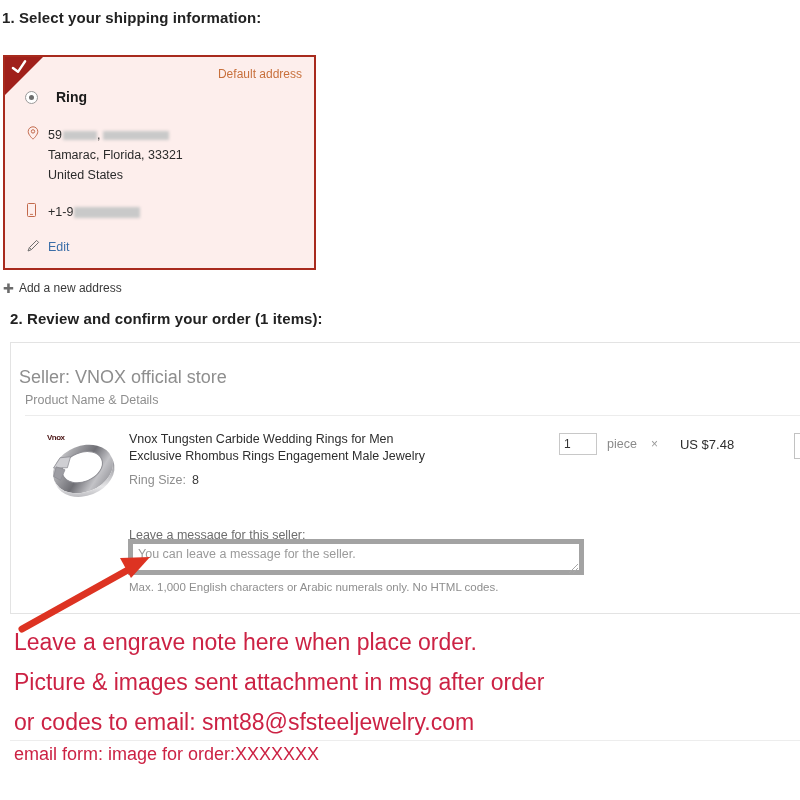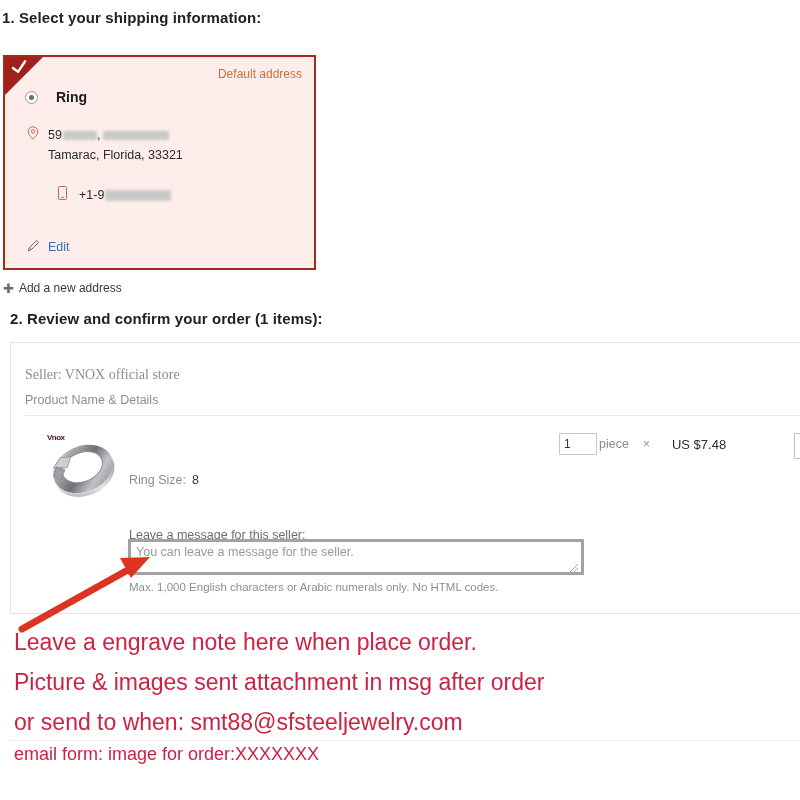--- a/index.html
+++ b/index.html
@@ -141,24 +141,23 @@
     display: inline-block;
     vertical-align: middle;
     background: #c9c9c9;
     border-radius: 1px;
     filter: blur(1.6px);
     height: 9px;
   }
   .phone-row {
     position: absolute;
     left: 22px;
-    top: 128px;
+    top: 145px;
     display: flex;
     align-items: flex-start;
-    margin-left: 31px;
   }
   .edit-row {
     position: absolute;
     left: 22px;
     top: 180px;
     display: flex;
     align-items: center;
   }
   .edit-link {
     margin-left: 5px;
@@ -192,25 +191,24 @@
     top: 342px;
     width: 800px;
     height: 272px;
     background: #ffffff;
     border: 1px solid #e3e3e3;
     border-right: none;
     box-sizing: border-box;
   }
   .seller-line {
     position: absolute;
-    left: 14px;
+    left: 8px;
     top: 24px;
-    font-size: 14px;
+    font-size: 18px;
     color: #8e8e8e;
-    font-family: Liberation Serif, serif;
   }
   .col-header {
     position: absolute;
     left: 14px;
     top: 50px;
     font-size: 12.5px;
     color: #8e8e8e;
   }
   .panel-divider {
     position: absolute;
@@ -273,21 +271,21 @@
     border: 1px solid #c8c8c8;
     background: #ffffff;
     box-sizing: border-box;
     font-family: "Liberation Sans", sans-serif;
     font-size: 12px;
     color: #333333;
     padding: 0 4px;
     border-radius: 0;
   }
   .qty-unit {
-    margin-left: 2px;
+    margin-left: 10px;
     font-size: 12.5px;
     color: #8a8a8a;
   }
   .qty-times {
     margin-left: 14px;
     font-size: 12px;
     color: #9a9a9a;
   }
   .qty-price {
     margin-left: 22px;
@@ -311,21 +309,21 @@
     top: 185px;
     font-size: 12.5px;
     color: #6d6d6d;
   }
   .msg-textarea {
     position: absolute;
     left: 117px;
     top: 196px;
     width: 456px;
     height: 36px;
-    border: 3px solid #a3a3a3;
+    border: 5px solid #a3a3a3;
     background: #ffffff;
     box-sizing: border-box;
     font-family: "Liberation Sans", sans-serif;
     font-size: 12.5px;
     color: #333333;
     padding: 3px 5px;
     resize: none;
     border-radius: 0;
   }
   .msg-textarea::placeholder {
@@ -417,20 +415,24 @@
             <circle cx="6" cy="5.4" r="1.7" fill="none" stroke="#c2694b" stroke-width="1"></circle>
           </svg>
         </span>
         <span class="addr-text">
           <span>59</span><span class="redact" style="width:34px;margin-left:1px;"></span><span style="color:#2b2b2b;">,</span><span class="redact" style="width:66px;margin-left:3px;"></span>
         </span>
       </div>
       <div class="addr-line">
         <span class="addr-icon"></span>
         <span class="addr-text">Tamarac, Florida, 33321</span>
+      </div>
+      <div class="addr-line">
+        <span class="addr-icon"></span>
+        <span class="addr-text">United States</span>
       </div>
     </div>
 
     <div class="phone-row">
       <span class="addr-icon">
         <svg width="9" height="14" viewBox="0 0 9 14" aria-hidden="true">
           <rect x="0.5" y="0.5" width="8" height="13" rx="1" fill="none" stroke="#c2694b" stroke-width="1"></rect>
           <line x1="3" y1="11.4" x2="6" y2="11.4" stroke="#c2694b" stroke-width="0.9"></line>
         </svg>
       </span>
@@ -486,20 +488,21 @@
           <ellipse cx="34" cy="26" rx="31" ry="23" fill="url(#metal)"></ellipse>
           <ellipse cx="34" cy="24" rx="21" ry="14.5" fill="#ffffff"></ellipse>
           <ellipse cx="34" cy="24" rx="21" ry="14.5" fill="none" stroke="#8d8d93" stroke-width="1"></ellipse>
           <path d="M3 26 A31 23 0 0 0 65 26 L65 30 A31 23 0 0 1 3 30 Z" fill="url(#metal2)"></path>
           <path d="M7 14 L17 7 L27 10 L20 19 Z" fill="#cfcfd3" stroke="#8d8d93" stroke-width="0.7"></path>
           <path d="M4 22 L10 14 L17 20 L9 28 Z" fill="#9d9da3" stroke="#8d8d93" stroke-width="0.7"></path>
         </g>
       </svg>
     </div>
 
+    <div class="product-title">Vnox Tungsten Carbide Wedding Rings for Men Exclusive Rhombus Rings Engagement Male Jewelry</div>
 
     <div class="ring-size">
       <span>Ring Size:</span><b>8</b>
     </div>
 
     <div class="qty-group">
       <input class="qty-input" type="text" value="1" style="">
       <span class="qty-unit">piece</span>
       <span class="qty-times">×</span>
       <span class="qty-price">US $7.48</span>
@@ -528,18 +531,18 @@
         <path d="M150 557 L120 558 L131 578 Z" fill="#dd3322"></path>
       </g>
     </svg>
   </div>
 
   <div class="bottom-divider"></div>
 
   <div class="annot-block">
     <div class="annot-line">Leave a engrave note here when place order.</div>
     <div class="annot-line">Picture &amp; images sent attachment in msg after order</div>
-    <div class="annot-line">or send to when: smt88@sfsteeljewelry.com</div>
+    <div class="annot-line">or codes to email: smt88@sfsteeljewelry.com</div>
   </div>
 
   <div class="annot-footer">email form: image for order:XXXXXXX</div>
 
 </div>
 
 </body></html>

